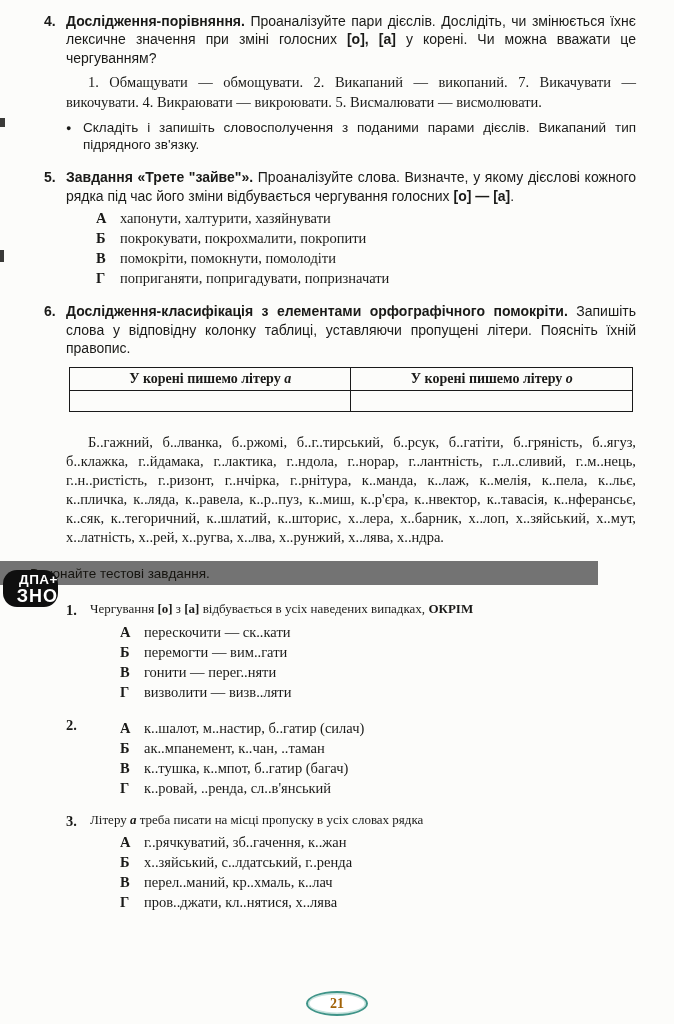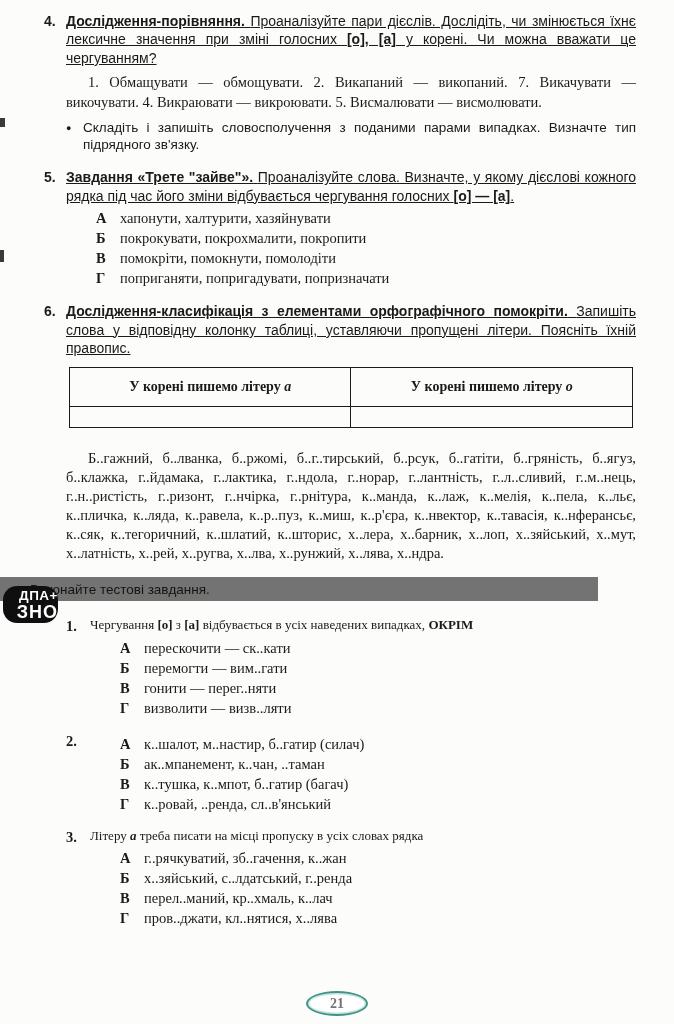--- a/index.html
+++ b/index.html
@@ -26,21 +26,20 @@
     font-size: 14px;
     line-height: 1.32;
   }
   .ex-body { flex: 1; min-width: 0; }
 
   .intro {
     font-family: "Liberation Sans", sans-serif;
     font-size: 14px;
     line-height: 1.32;
     text-align: justify;
-    text-decoration: underline;
   }
   .intro b { font-weight: 700; }
 
   .serif-par { font-size: 14.5px; line-height: 1.32; text-align: justify; }
   .indent { text-indent: 22px; }
   .pairs { margin-top: 6px; }
 
   .bullet-row {
     display: flex;
     margin-top: 7px;
@@ -61,21 +60,21 @@
     border-collapse: collapse;
     margin: 9px auto 2px auto;
     border: 1.6px solid #1a1a1a;
   }
   table.fill-table th, table.fill-table td { border: 1px solid #1a1a1a; }
   table.fill-table th {
     width: 50%;
     font-size: 14px;
     font-weight: 700;
     text-align: center;
-    padding: 11px 4px;
+    padding: 3px 4px;
   }
   table.fill-table td { height: 21px; }
   .hdr-letter { font-style: italic; font-weight: 700; }
 
   .words { margin-top: 21px; }
 
   .test-section { position: relative; margin-top: 6px; }
   .test-bar {
     width: 598px;
     height: 24px;
@@ -128,21 +127,21 @@
     width: 62px;
     height: 25px;
     border: 2px solid #3f9488;
     border-radius: 50%;
     box-shadow: inset 0 0 0 1.5px #c9e4df;
     display: flex;
     align-items: center;
     justify-content: center;
     font-weight: 700;
     font-size: 14px;
-    color: #737373;
+    color: #a16207;
     background: #ffffff;
   }
 
   .mark { position: absolute; left: 0; background: #3a3a38; }
   .mark-1 { top: 118px; width: 5px; height: 9px; }
   .mark-2 { top: 250px; width: 4px; height: 12px; }
 </style>
 </head>
 <body>
 
@@ -153,21 +152,21 @@
   <div class="content">
 
     <div class="ex">
       <span class="ex-num">4.</span>
       <div class="ex-body">
         <p class="intro"><b>Дослідження-порівняння.</b>
           <span>Проаналізуйте пари дієслів. Дослідіть, чи змінюється їхнє лексичне значення при зміні голосних </span><b>[о], [а]</b><span> у корені. Чи можна вважати це чергуванням?</span></p>
         <p class="serif-par indent pairs">1. Обмащувати — обмощувати. 2. Викапаний — викопаний. 7. Викачувати — викочувати. 4. Викраювати — викроювати. 5. Висмалювати — висмолювати.</p>
         <div class="bullet-row">
           <span class="bullet-dot">●</span>
-          <span>Складіть і запишіть словосполучення з поданими парами випадках. Визначте тип підрядного зв'язку.</span>
+          <span>Складіть і запишіть словосполучення з поданими парами дієслів. Викапаний тип підрядного зв'язку.</span>
         </div>
       </div>
     </div>
 
     <div class="ex">
       <span class="ex-num">5.</span>
       <div class="ex-body">
         <p class="intro"><b>Завдання «Трете "зайве"».</b>
           <span>Проаналізуйте слова. Визначте, у якому дієслові кожного рядка під час його зміни відбувається чергування голосних </span><b>[о] — [а]</b><span>.</span></p>
         <div class="options">

